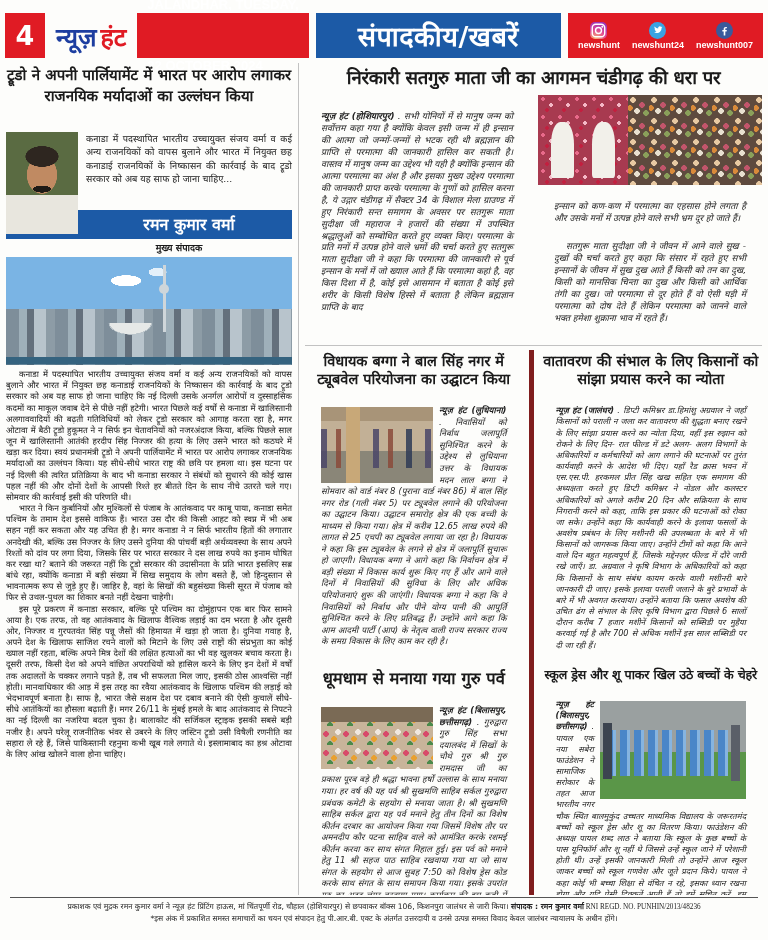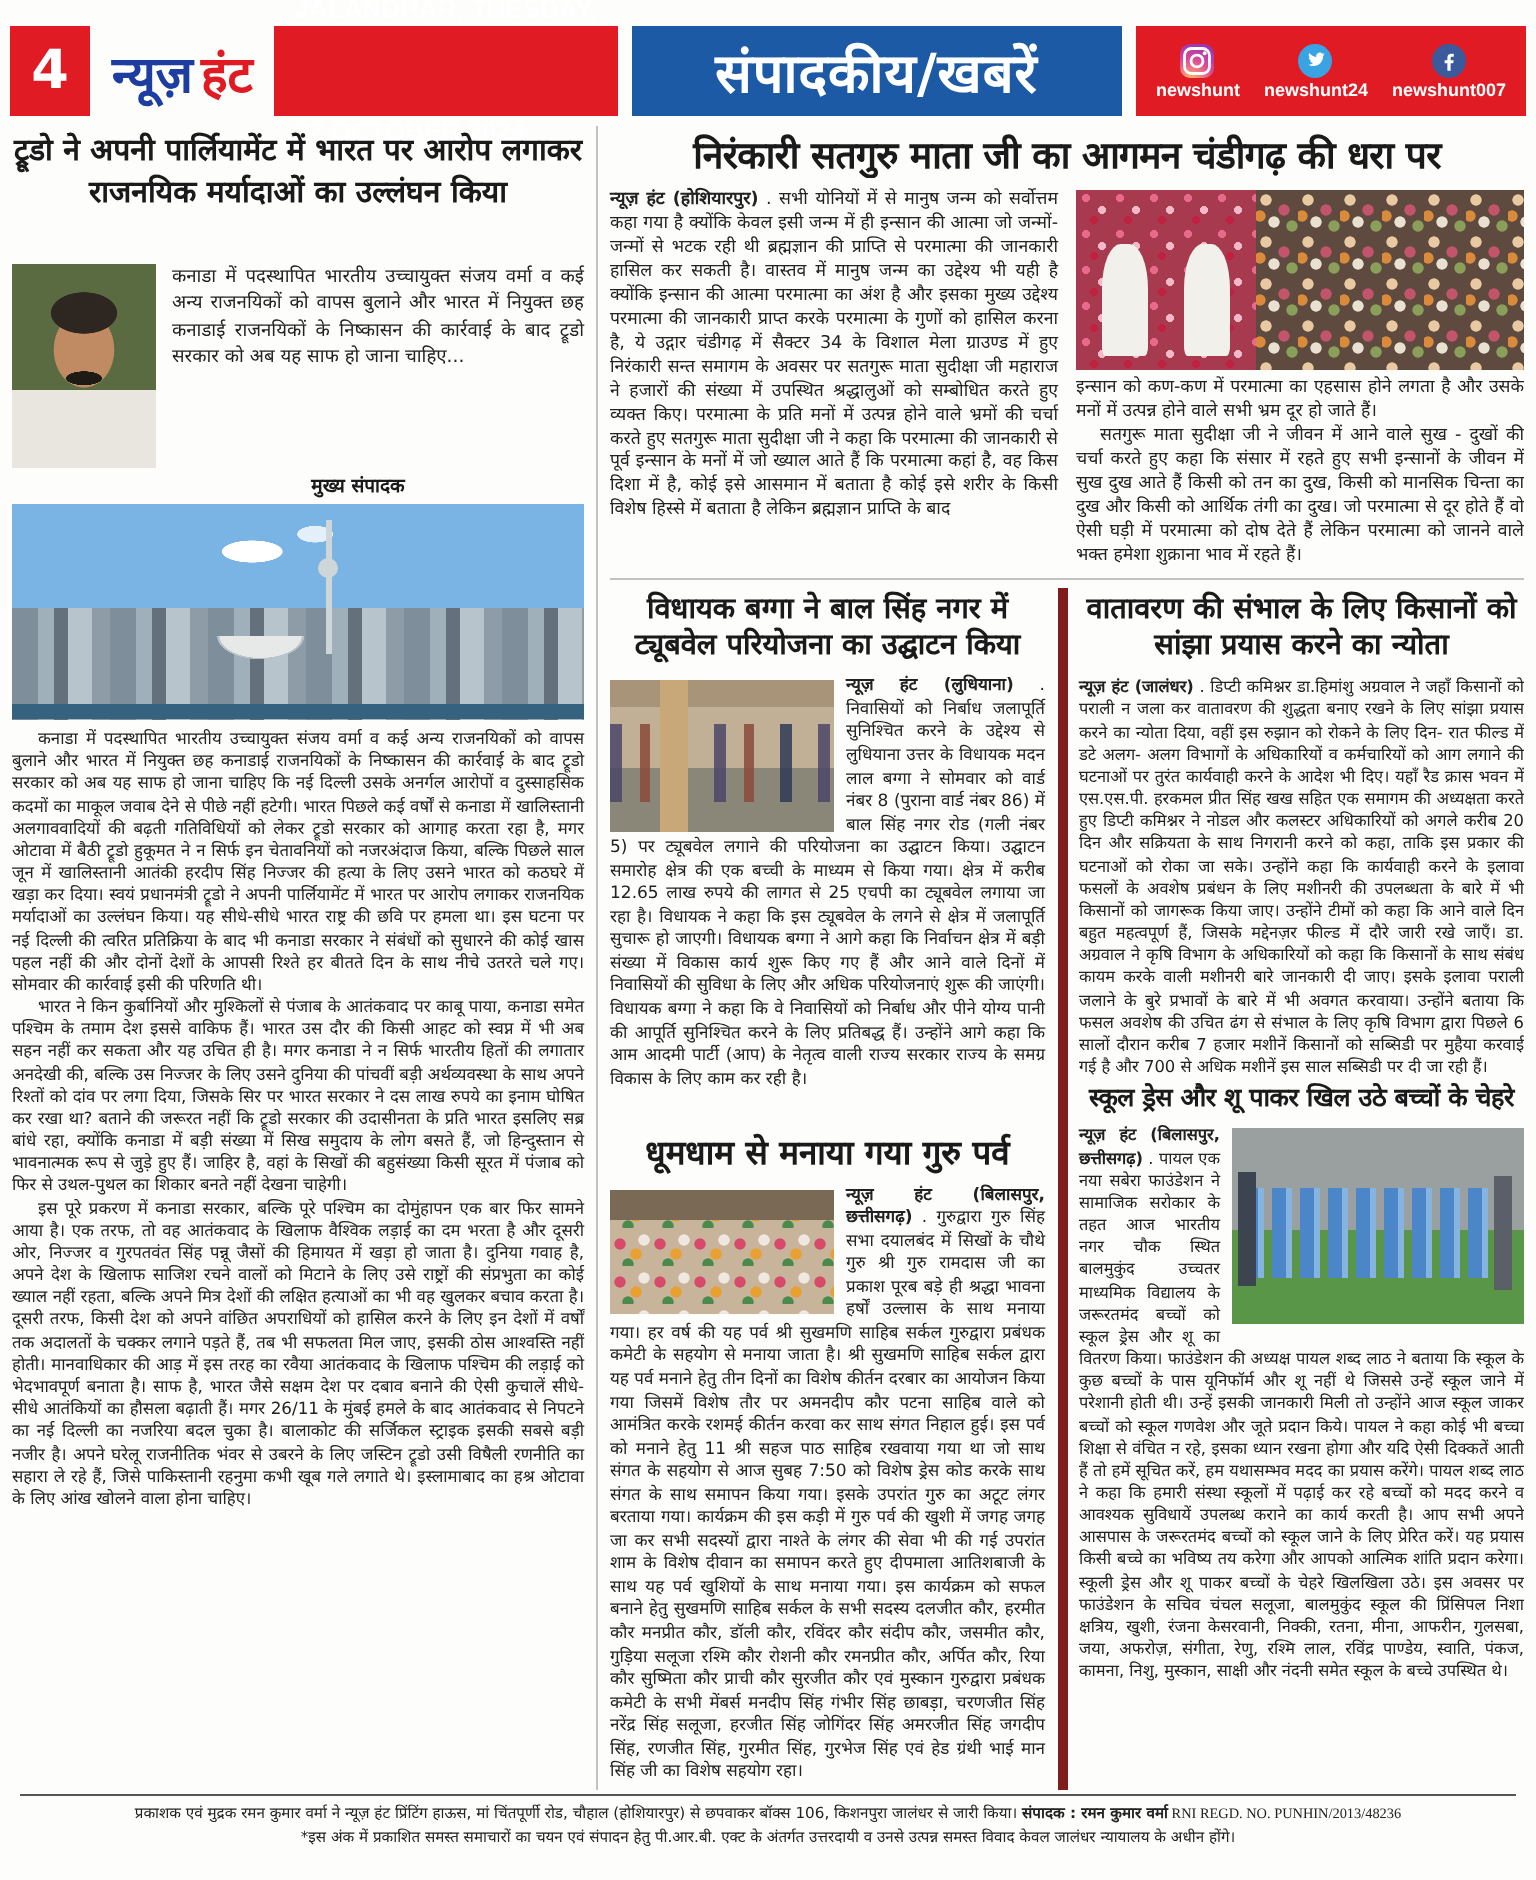--- a/index.html
+++ b/index.html
@@ -48,21 +48,21 @@
       radial-gradient(ellipse 30px 16px at 47% 0%,#e6e9e8 68%,#b9c3c9 69% 72%,transparent 73%),
       repeating-linear-gradient(90deg,#7e8e9a 0 13px,#9fb0ba 13px 21px,#64707c 21px 28px,#b8c4cc 28px 40px,#8d9ca6 40px 49px);
     background-size:auto,auto,100% 7%,30% 22%,100% 52%;
     background-position:0 0,0 0,left bottom,42% 78%,left bottom;
     background-repeat:no-repeat,no-repeat,no-repeat,no-repeat,repeat-x;}
   .city-photo::before{content:"";position:absolute;left:55%;top:7%;width:3px;height:62%;background:#cfd6da;}
   .city-photo::after{content:"";position:absolute;left:53.6%;top:25%;width:10px;height:10px;border-radius:50%;background:#cfd6da;}
   .ed-body p{font-size:8.4px;line-height:1.33;text-align:justify;text-indent:13px;margin:0;color:#222;}
 
   
-  .body{font-size:8.8px;line-height:1.36;text-align:justify;margin:0;color:#222;}
+  .body{font-size:8.8px;line-height:1.36;text-align:justify;margin:16px;color:#222;font-style:italic;}
   .body .dl{font-weight:bold;}
   .indent{text-indent:12px;}
 
   
   .nir-headline{font-size:18.5px;font-weight:bold;text-align:center;white-space:nowrap;letter-spacing:-0.3px;margin:1px 0 6px;overflow:hidden;}
   .nir-cols{display:flex;gap:9px;padding-bottom:4px;border-bottom:1px solid #c2c2c2;}
   .nir-col{flex:1;min-width:0;}
   .nir-photo{width:100%;height:90px;margin-bottom:4px;display:flex;}
   .nir-stage{width:40%;position:relative;
     background-color:#a83a50;
@@ -170,20 +170,21 @@
   </div>
 
   <div class="content">
 
     <div class="col-left">
       <div class="ed-headline">ट्रूडो ने अपनी पार्लियामेंट में भारत पर आरोप लगाकर राजनयिक मर्यादाओं का उल्लंघन किया</div>
       <div class="ed-row">
         <div class="ed-photo"></div>
         <div class="ed-intro">कनाडा में पदस्थापित भारतीय उच्चायुक्त संजय वर्मा व कई अन्य राजनयिकों को वापस बुलाने और भारत में नियुक्त छह कनाडाई राजनयिकों के निष्कासन की कार्रवाई के बाद ट्रूडो सरकार को अब यह साफ हो जाना चाहिए...</div>
       </div>
+      <div class="ed-authorbar">रमन कुमार वर्मा</div>
       <div class="ed-authortitle">मुख्य संपादक</div>
       <div class="city-photo"></div>
       <div class="ed-body">
         <p>कनाडा में पदस्थापित भारतीय उच्चायुक्त संजय वर्मा व कई अन्य राजनयिकों को वापस बुलाने और भारत में नियुक्त छह कनाडाई राजनयिकों के निष्कासन की कार्रवाई के बाद ट्रूडो सरकार को अब यह साफ हो जाना चाहिए कि नई दिल्ली उसके अनर्गल आरोपों व दुस्साहसिक कदमों का माकूल जवाब देने से पीछे नहीं हटेगी। भारत पिछले कई वर्षों से कनाडा में खालिस्तानी अलगाववादियों की बढ़ती गतिविधियों को लेकर ट्रूडो सरकार को आगाह करता रहा है, मगर ओटावा में बैठी ट्रूडो हुकूमत ने न सिर्फ इन चेतावनियों को नजरअंदाज किया, बल्कि पिछले साल जून में खालिस्तानी आतंकी हरदीप सिंह निज्जर की हत्या के लिए उसने भारत को कठघरे में खड़ा कर दिया। स्वयं प्रधानमंत्री ट्रूडो ने अपनी पार्लियामेंट में भारत पर आरोप लगाकर राजनयिक मर्यादाओं का उल्लंघन किया। यह सीधे-सीधे भारत राष्ट्र की छवि पर हमला था। इस घटना पर नई दिल्ली की त्वरित प्रतिक्रिया के बाद भी कनाडा सरकार ने संबंधों को सुधारने की कोई खास पहल नहीं की और दोनों देशों के आपसी रिश्ते हर बीतते दिन के साथ नीचे उतरते चले गए। सोमवार की कार्रवाई इसी की परिणति थी।</p>
         <p>भारत ने किन कुर्बानियों और मुश्किलों से पंजाब के आतंकवाद पर काबू पाया, कनाडा समेत पश्चिम के तमाम देश इससे वाकिफ हैं। भारत उस दौर की किसी आहट को स्वप्न में भी अब सहन नहीं कर सकता और यह उचित ही है। मगर कनाडा ने न सिर्फ भारतीय हितों की लगातार अनदेखी की, बल्कि उस निज्जर के लिए उसने दुनिया की पांचवीं बड़ी अर्थव्यवस्था के साथ अपने रिश्तों को दांव पर लगा दिया, जिसके सिर पर भारत सरकार ने दस लाख रुपये का इनाम घोषित कर रखा था? बताने की जरूरत नहीं कि ट्रूडो सरकार की उदासीनता के प्रति भारत इसलिए सब्र बांधे रहा, क्योंकि कनाडा में बड़ी संख्या में सिख समुदाय के लोग बसते हैं, जो हिन्दुस्तान से भावनात्मक रूप से जुड़े हुए हैं। जाहिर है, वहां के सिखों की बहुसंख्या किसी सूरत में पंजाब को फिर से उथल-पुथल का शिकार बनते नहीं देखना चाहेगी।</p>
         <p>इस पूरे प्रकरण में कनाडा सरकार, बल्कि पूरे पश्चिम का दोमुंहापन एक बार फिर सामने आया है। एक तरफ, तो वह आतंकवाद के खिलाफ वैश्विक लड़ाई का दम भरता है और दूसरी ओर, निज्जर व गुरपतवंत सिंह पन्नू जैसों की हिमायत में खड़ा हो जाता है। दुनिया गवाह है, अपने देश के खिलाफ साजिश रचने वालों को मिटाने के लिए उसे राष्ट्रों की संप्रभुता का कोई ख्याल नहीं रहता, बल्कि अपने मित्र देशों की लक्षित हत्याओं का भी वह खुलकर बचाव करता है। दूसरी तरफ, किसी देश को अपने वांछित अपराधियों को हासिल करने के लिए इन देशों में वर्षों तक अदालतों के चक्कर लगाने पड़ते हैं, तब भी सफलता मिल जाए, इसकी ठोस आश्वस्ति नहीं होती। मानवाधिकार की आड़ में इस तरह का रवैया आतंकवाद के खिलाफ पश्चिम की लड़ाई को भेदभावपूर्ण बनाता है। साफ है, भारत जैसे सक्षम देश पर दबाव बनाने की ऐसी कुचालें सीधे-सीधे आतंकियों का हौसला बढ़ाती हैं। मगर 26/11 के मुंबई हमले के बाद आतंकवाद से निपटने का नई दिल्ली का नजरिया बदल चुका है। बालाकोट की सर्जिकल स्ट्राइक इसकी सबसे बड़ी नजीर है। अपने घरेलू राजनीतिक भंवर से उबरने के लिए जस्टिन ट्रूडो उसी विषैली रणनीति का सहारा ले रहे हैं, जिसे पाकिस्तानी रहनुमा कभी खूब गले लगाते थे। इस्लामाबाद का हश्र ओटावा के लिए आंख खोलने वाला होना चाहिए।</p>
       </div>
     </div>
 
     <div class="col-right">

